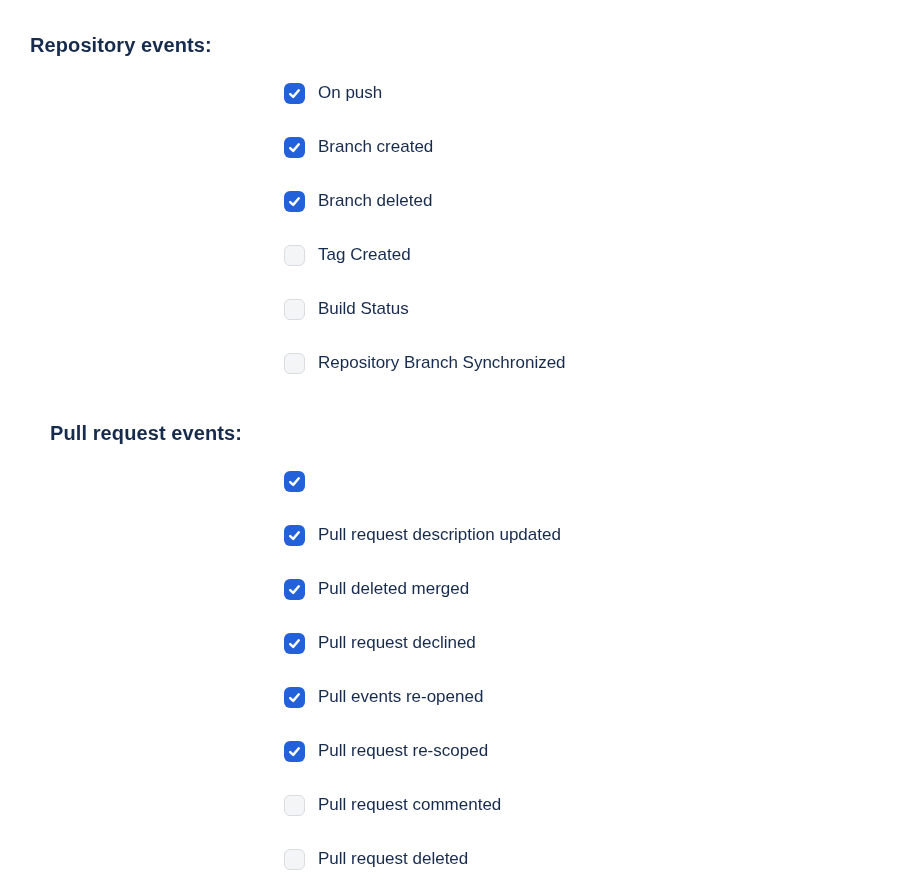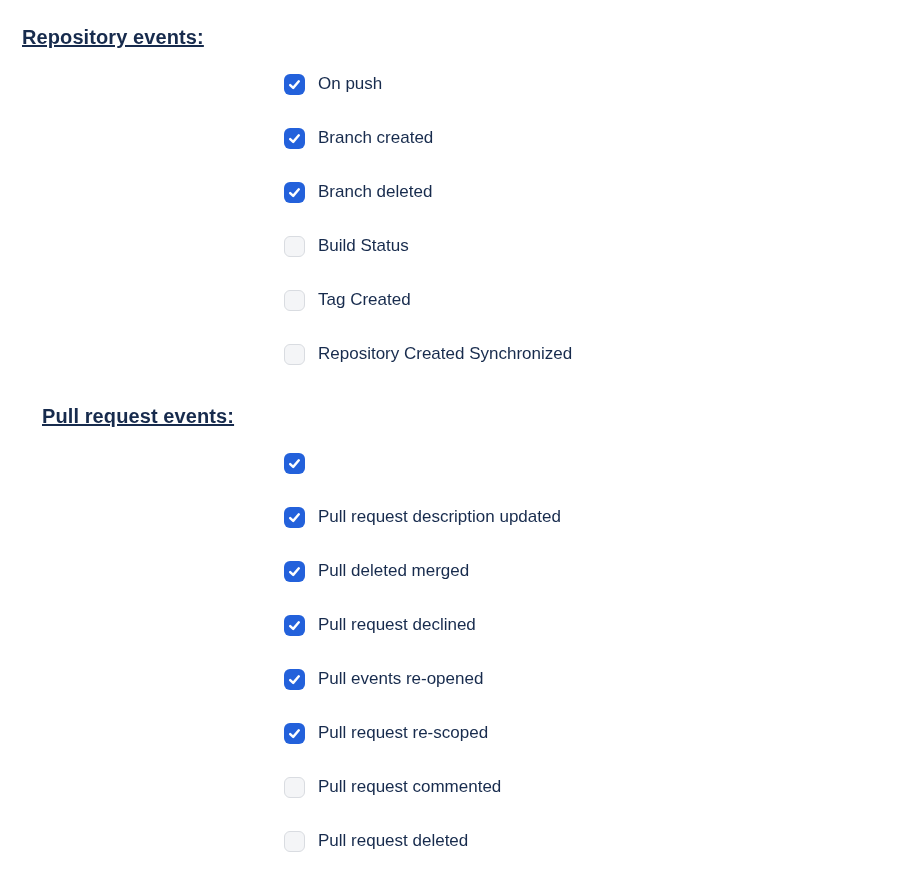--- a/index.html
+++ b/index.html
@@ -11,28 +11,27 @@
     height: 884px;
     background: #ffffff;
     font-family: "Liberation Sans", sans-serif;
     overflow: hidden;
   }
   .page {
     width: 914px;
     height: 884px;
   }
   .section-heading {
-    margin: 0;
+    margin: 8px;
     padding-left: 22px;
     font-size: 20px;
     font-weight: 700;
     line-height: 26px;
     color: #172B4D;
     letter-spacing: 0.1px;
-    text-decoration: underline;
   }
   .section.first .section-heading {
     padding-top: 24px;
   }
   .section.second .section-heading {
     padding-top: 22px;
     padding-left: 42px;
   }
   .options {
     margin-top: 7px;
@@ -101,35 +100,35 @@
         <path d="M3.4 8.6 L6.6 11.6 L12.6 4.6" stroke="#FFFFFF" stroke-width="2.6" stroke-linecap="round" stroke-linejoin="round"></path>
       </svg>
     </span>
     <span class="checkbox-label">Branch deleted</span>
   </div>
 
   <div class="checkbox-row">
     <span class="checkbox unchecked">
       
     </span>
+    <span class="checkbox-label">Tag Created</span>
+  </div>
+
+  <div class="checkbox-row">
+    <span class="checkbox unchecked">
+      
+    </span>
     <span class="checkbox-label">Build Status</span>
   </div>
 
   <div class="checkbox-row">
     <span class="checkbox unchecked">
       
     </span>
-    <span class="checkbox-label">Tag Created</span>
-  </div>
-
-  <div class="checkbox-row">
-    <span class="checkbox unchecked">
-      
-    </span>
-    <span class="checkbox-label">Repository Created Synchronized</span>
+    <span class="checkbox-label">Repository Branch Synchronized</span>
   </div>
 </div>
   </div>
 
   <div class="section second">
     <h2 class="section-heading">Pull request events:</h2>
     <div class="options">
   <div class="checkbox-row">
     <span class="checkbox checked">
       <svg class="check-glyph" width="15" height="15" viewBox="0 0 16 16" fill="none">

